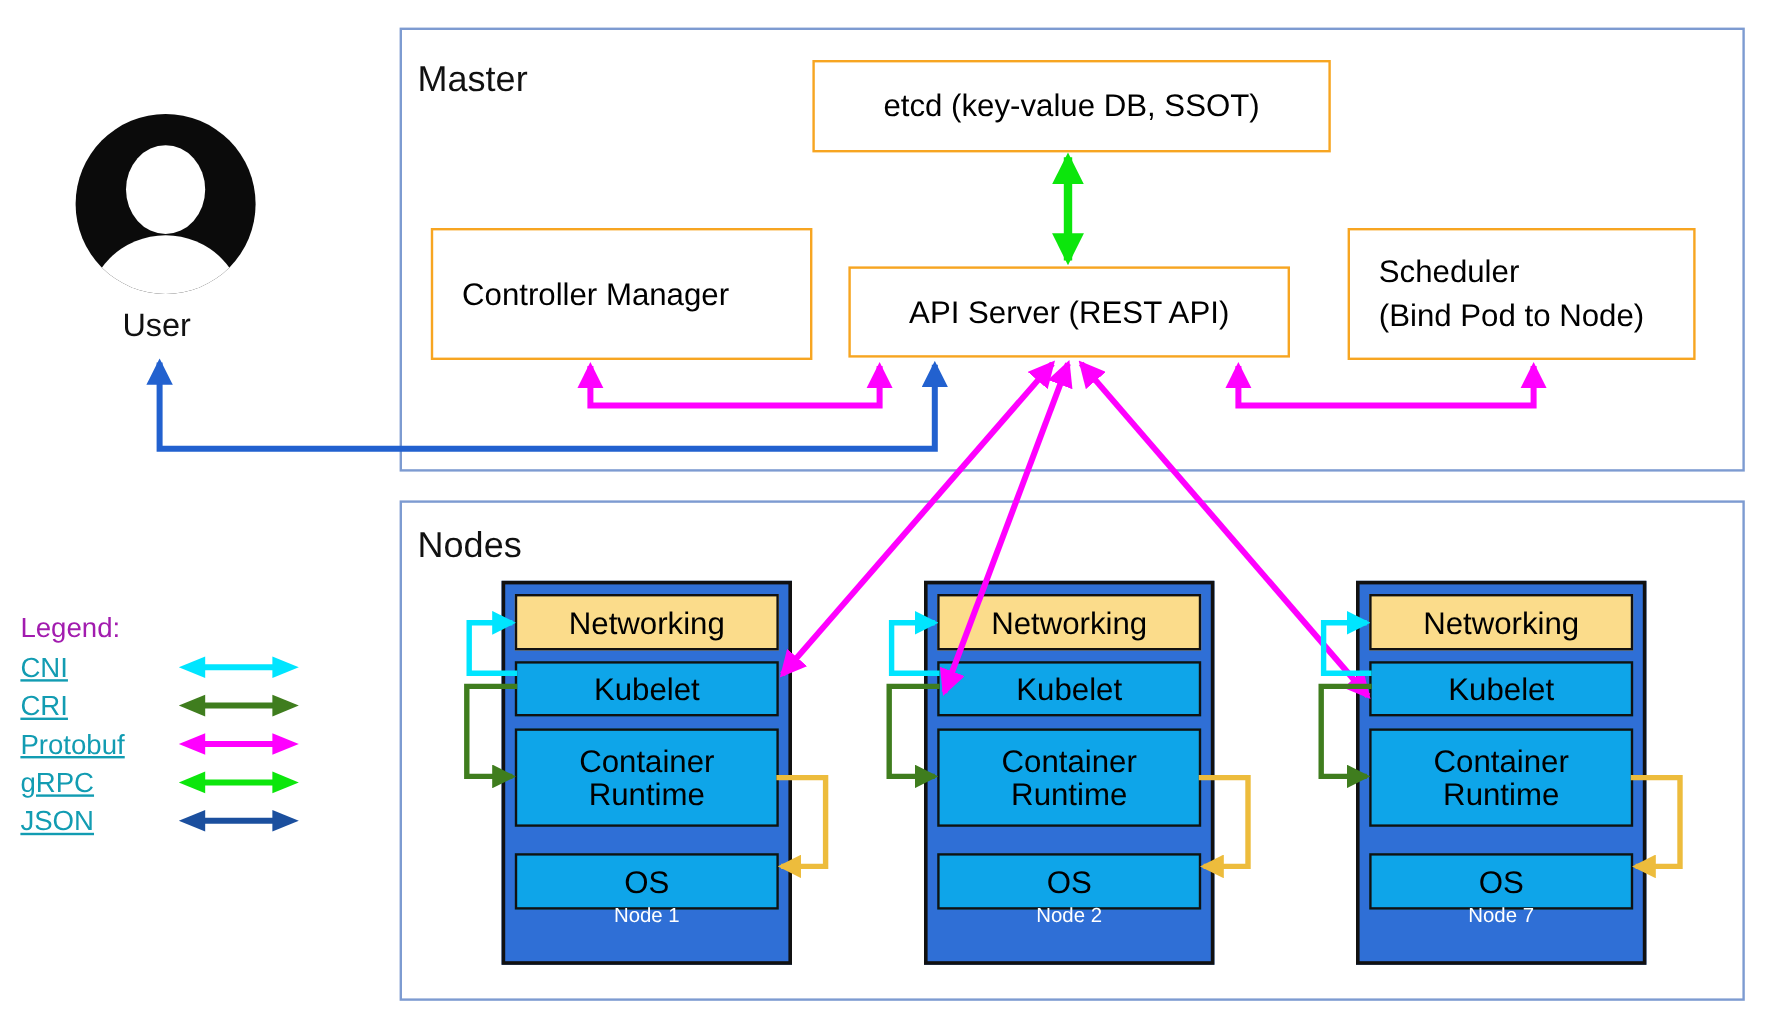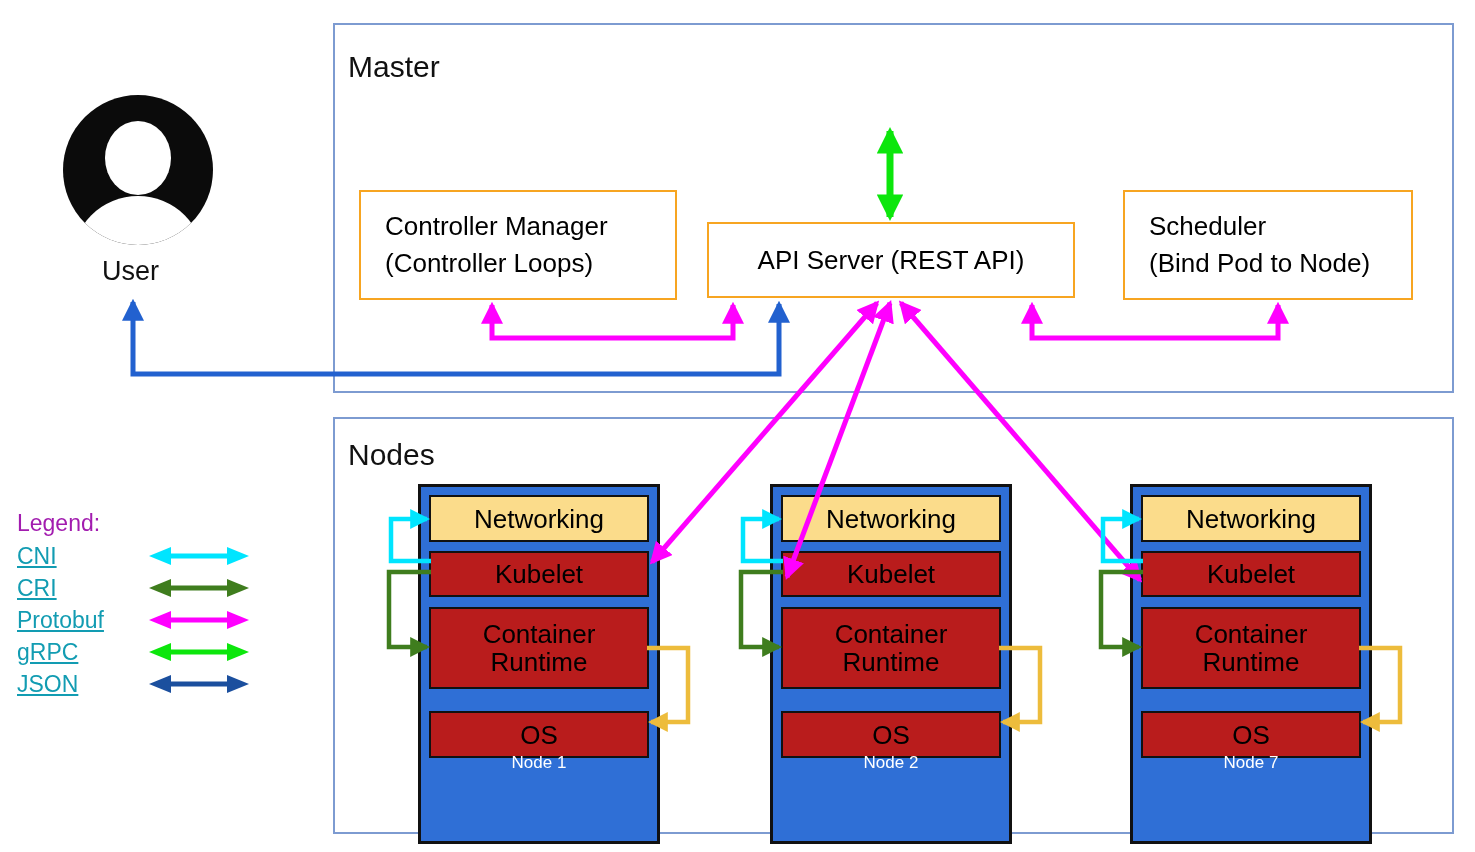--- a/index.html
+++ b/index.html
@@ -9,22 +9,22 @@
   }
   
   .section-box{position:absolute;border:2px solid #7D9BD1;background:transparent;}
   .section-label{position:absolute;font-size:30px;color:#111;}
   
   .comp{position:absolute;border:2px solid #F7A521;background:#fff;font-size:26px;
         display:flex;flex-direction:column;justify-content:center;box-sizing:border-box;}
   .comp.center{align-items:center;text-align:center;}
   .comp.leftpad{padding-left:24px;align-items:flex-start;line-height:37px;}
   
-  .node{position:absolute;width:242px;height:360px;background:#2F6FD6;border:3px solid #111;box-sizing:border-box;}
-  .layer{position:absolute;left:8px;width:220px;background:#b91c1c;border:2px solid #111;box-sizing:border-box;
+  .node{position:absolute;width:242px;height:320px;background:#2F6FD6;border:3px solid #111;box-sizing:border-box;}
+  .layer{position:absolute;left:8px;width:220px;background:#0ea5e9;border:2px solid #111;box-sizing:border-box;
          display:flex;align-items:center;justify-content:center;text-align:center;
          font-size:26px;line-height:28px;}
   .layer.networking{top:8px;height:47px;background:#FBDC8B;}
   .layer.kubelet{top:64px;height:46px;}
   .layer.runtime{top:120px;height:82px;padding:16px 6px;}
   .layer.os{top:212px;height:47px;margin-top:12px;}
   .node-label{position:absolute;left:0;top:266px;width:100%;text-align:center;
               color:#fff;font-size:17px;}
   
   .user-label{position:absolute;font-size:27px;color:#111;}
@@ -39,24 +39,26 @@
   svg.overlay{position:absolute;left:0;top:0;pointer-events:none;}
 </style>
 </head>
 <body>
 
 <div class="canvas">
 
   <div class="section-box" style="left:333px;top:23px;width:1117px;height:366px;"></div>
   <div class="section-label" style="left:348px;top:50px;">Master</div>
 
+  <div class="comp center" style="left:677px;top:50px;width:432px;height:77px;">
+    <span>etcd (key-value DB, SSOT)</span>
+  </div>
 
   <div class="comp leftpad" style="left:343px;top:190px;width:318px;height:110px;margin-left:16px;">
     <span>Controller Manager</span>
-    <span>(Controller Loops)</span>
   </div>
 
   <div class="comp center" style="left:707px;top:222px;width:368px;height:76px;">
     <span>API Server (REST API)</span>
   </div>
 
   <div class="comp leftpad" style="left:1123px;top:190px;width:290px;height:110px;">
     <span>Scheduler</span>
     <span>(Bind Pod to Node)</span>
   </div>

